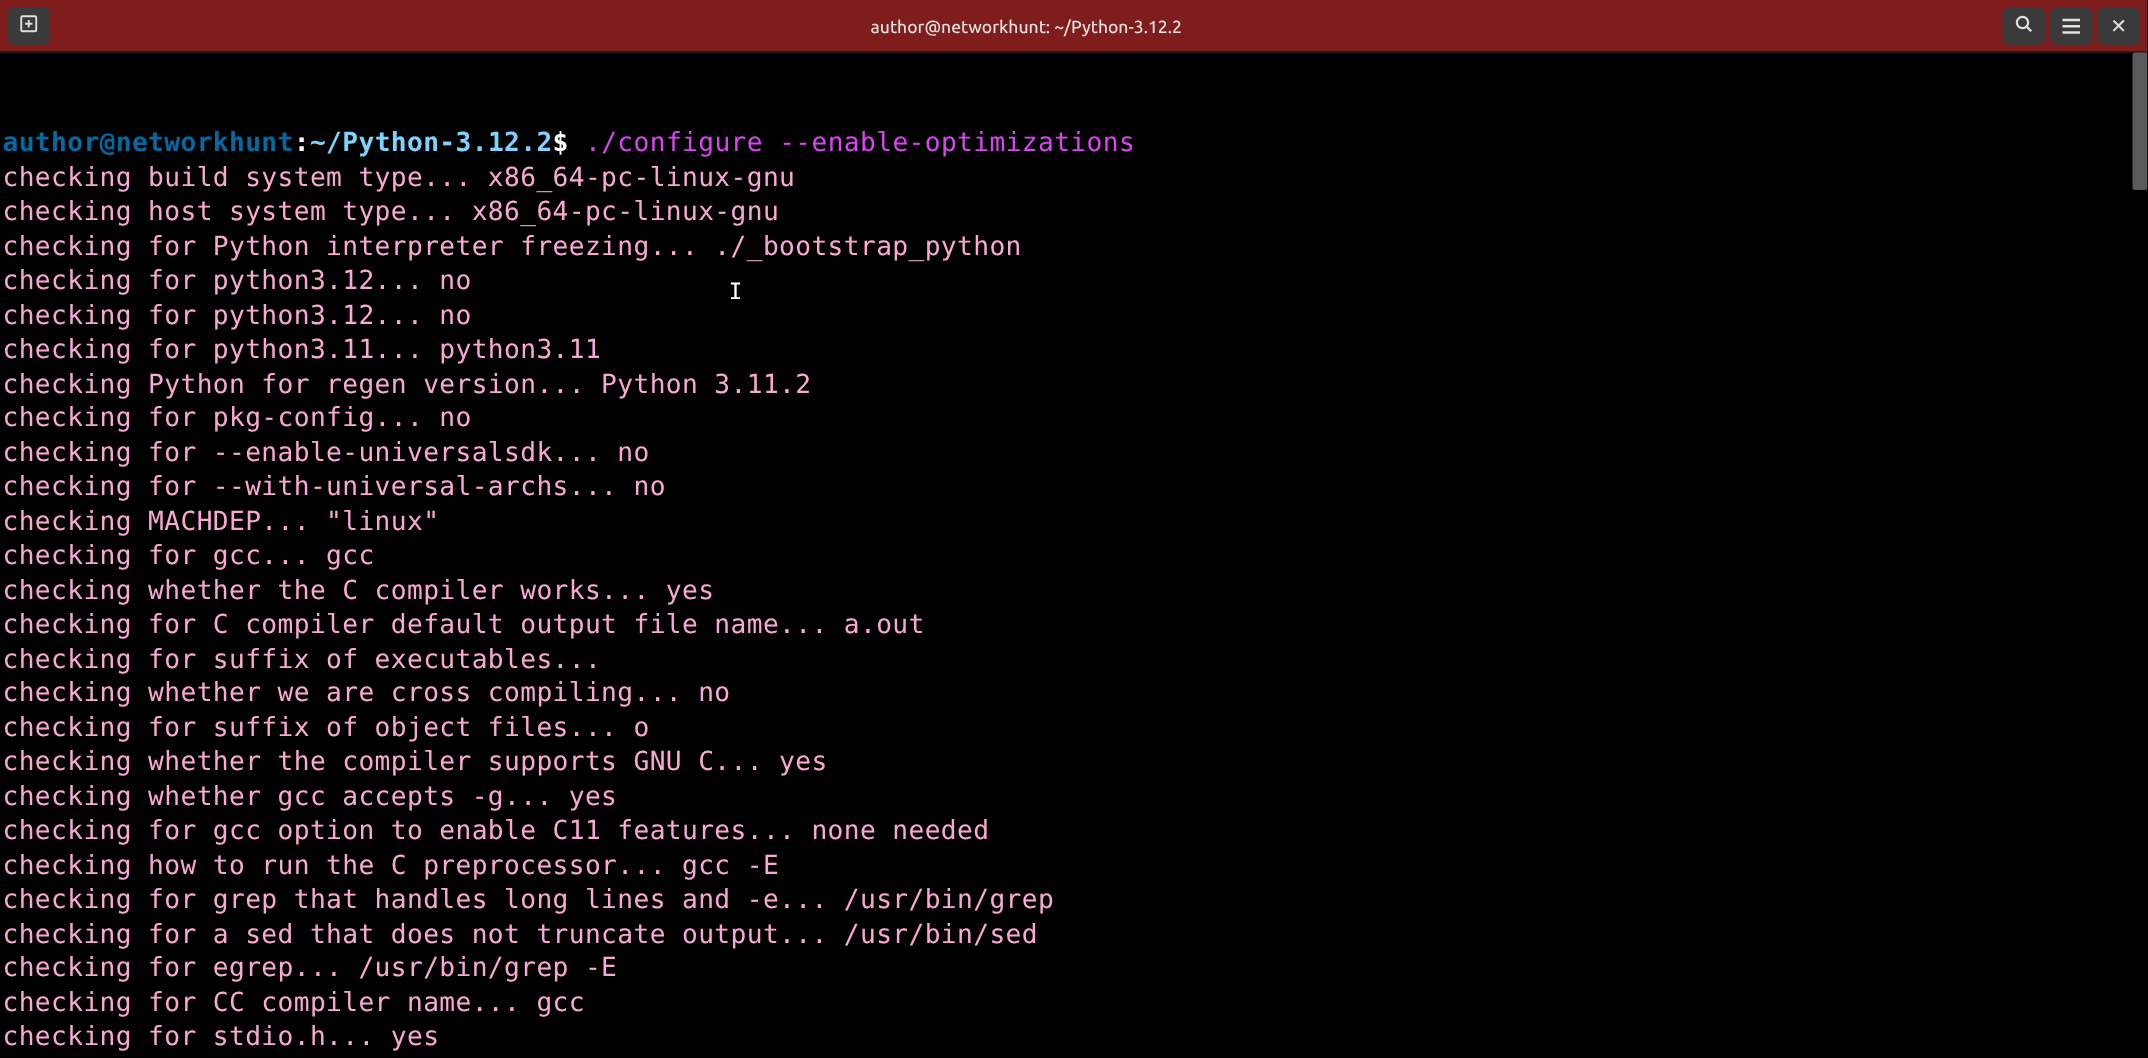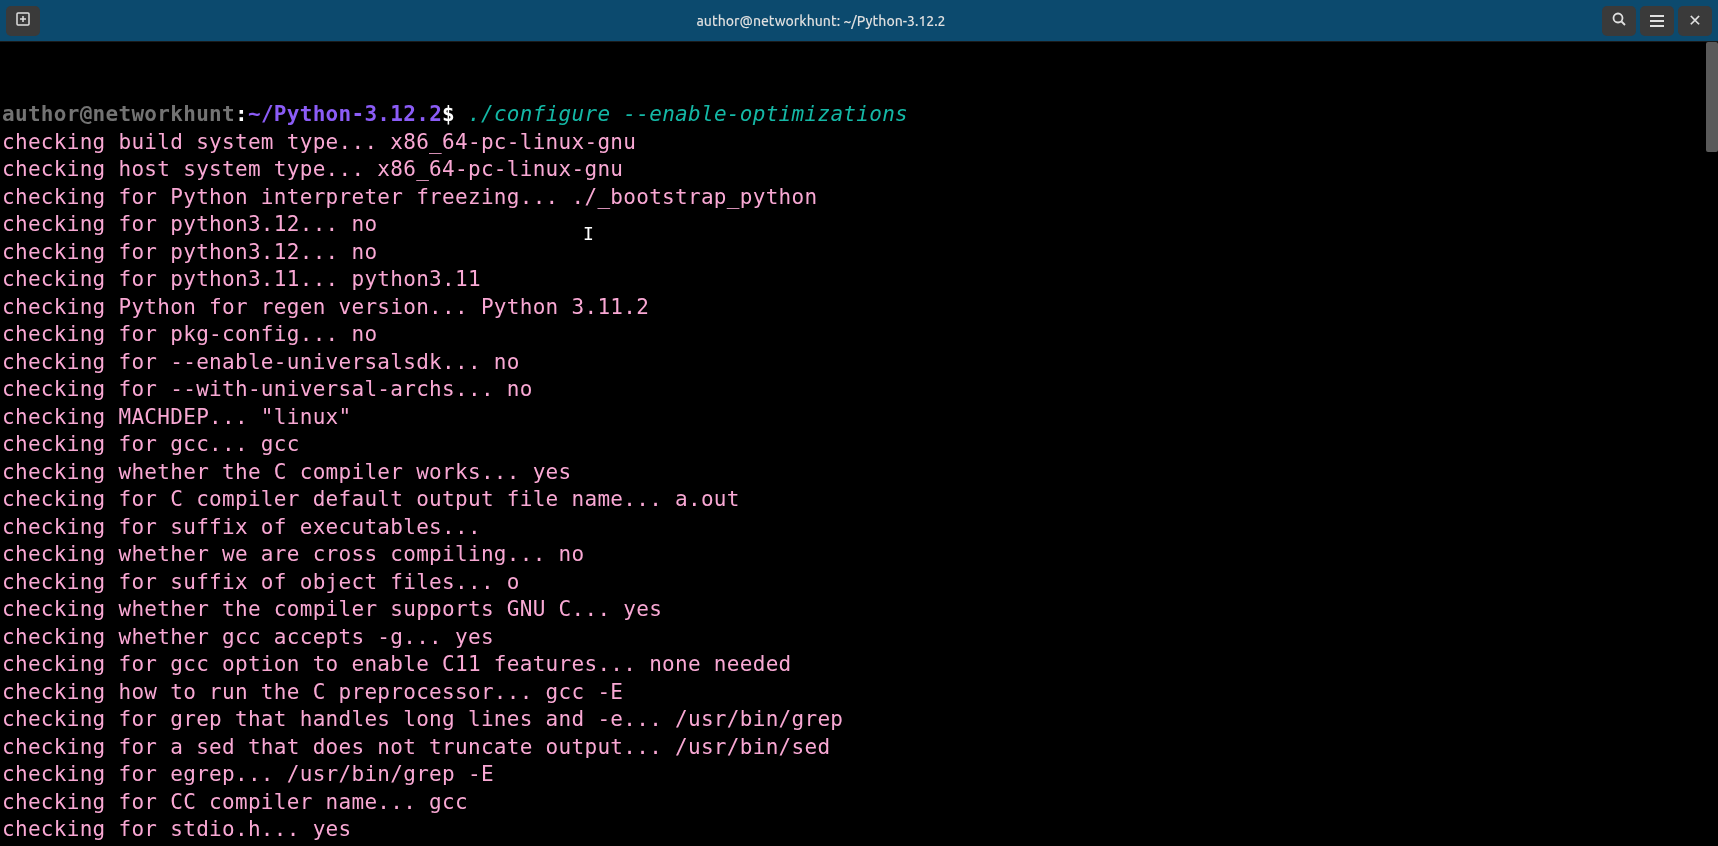--- a/index.html
+++ b/index.html
@@ -10,21 +10,21 @@
     body {
       font-family: 'DejaVu Sans Mono', 'Liberation Mono', 'Consolas', monospace;
       background: #000000;
       color: #ffffff;
       width: 1718px;
       height: 846px;
       overflow: hidden;
       position: relative;
     }
     .titlebar {
-      background: #0c4a6e;
+      background: #7f1d1d;
       height: 42px;
       display: flex;
       align-items: center;
       justify-content: flex-start;
       padding: 0 6px;
       border-bottom: 1px solid #1a1a1a;
     }
     .titlebar-left {
       display: flex;
       align-items: center;
@@ -74,38 +74,37 @@
       letter-spacing: 0.3px;
       white-space: pre;
       overflow: hidden;
       height: calc(100% - 42px);
       position: relative;
     }
     .prompt-line {
       display: block;
     }
     .prompt-user {
-      color: #737373;
+      color: #0369a1;
       font-weight: bold;
     }
     .prompt-colon {
       color: #ffffff;
       font-weight: bold;
     }
     .prompt-path {
-      color: #8b5cf6;
+      color: #7dd3fc;
       font-weight: bold;
     }
     .prompt-dollar {
       color: #ffffff;
       font-weight: bold;
     }
     .prompt-cmd {
-      color: #14b8a6;
-      font-style: italic;
+      color: #d946ef;
     }
     .output-line {
       color: #f9a8d4;
       display: block;
     }
     .scrollbar {
       position: absolute;
       right: 0;
       top: 42px;
       width: 12px;

